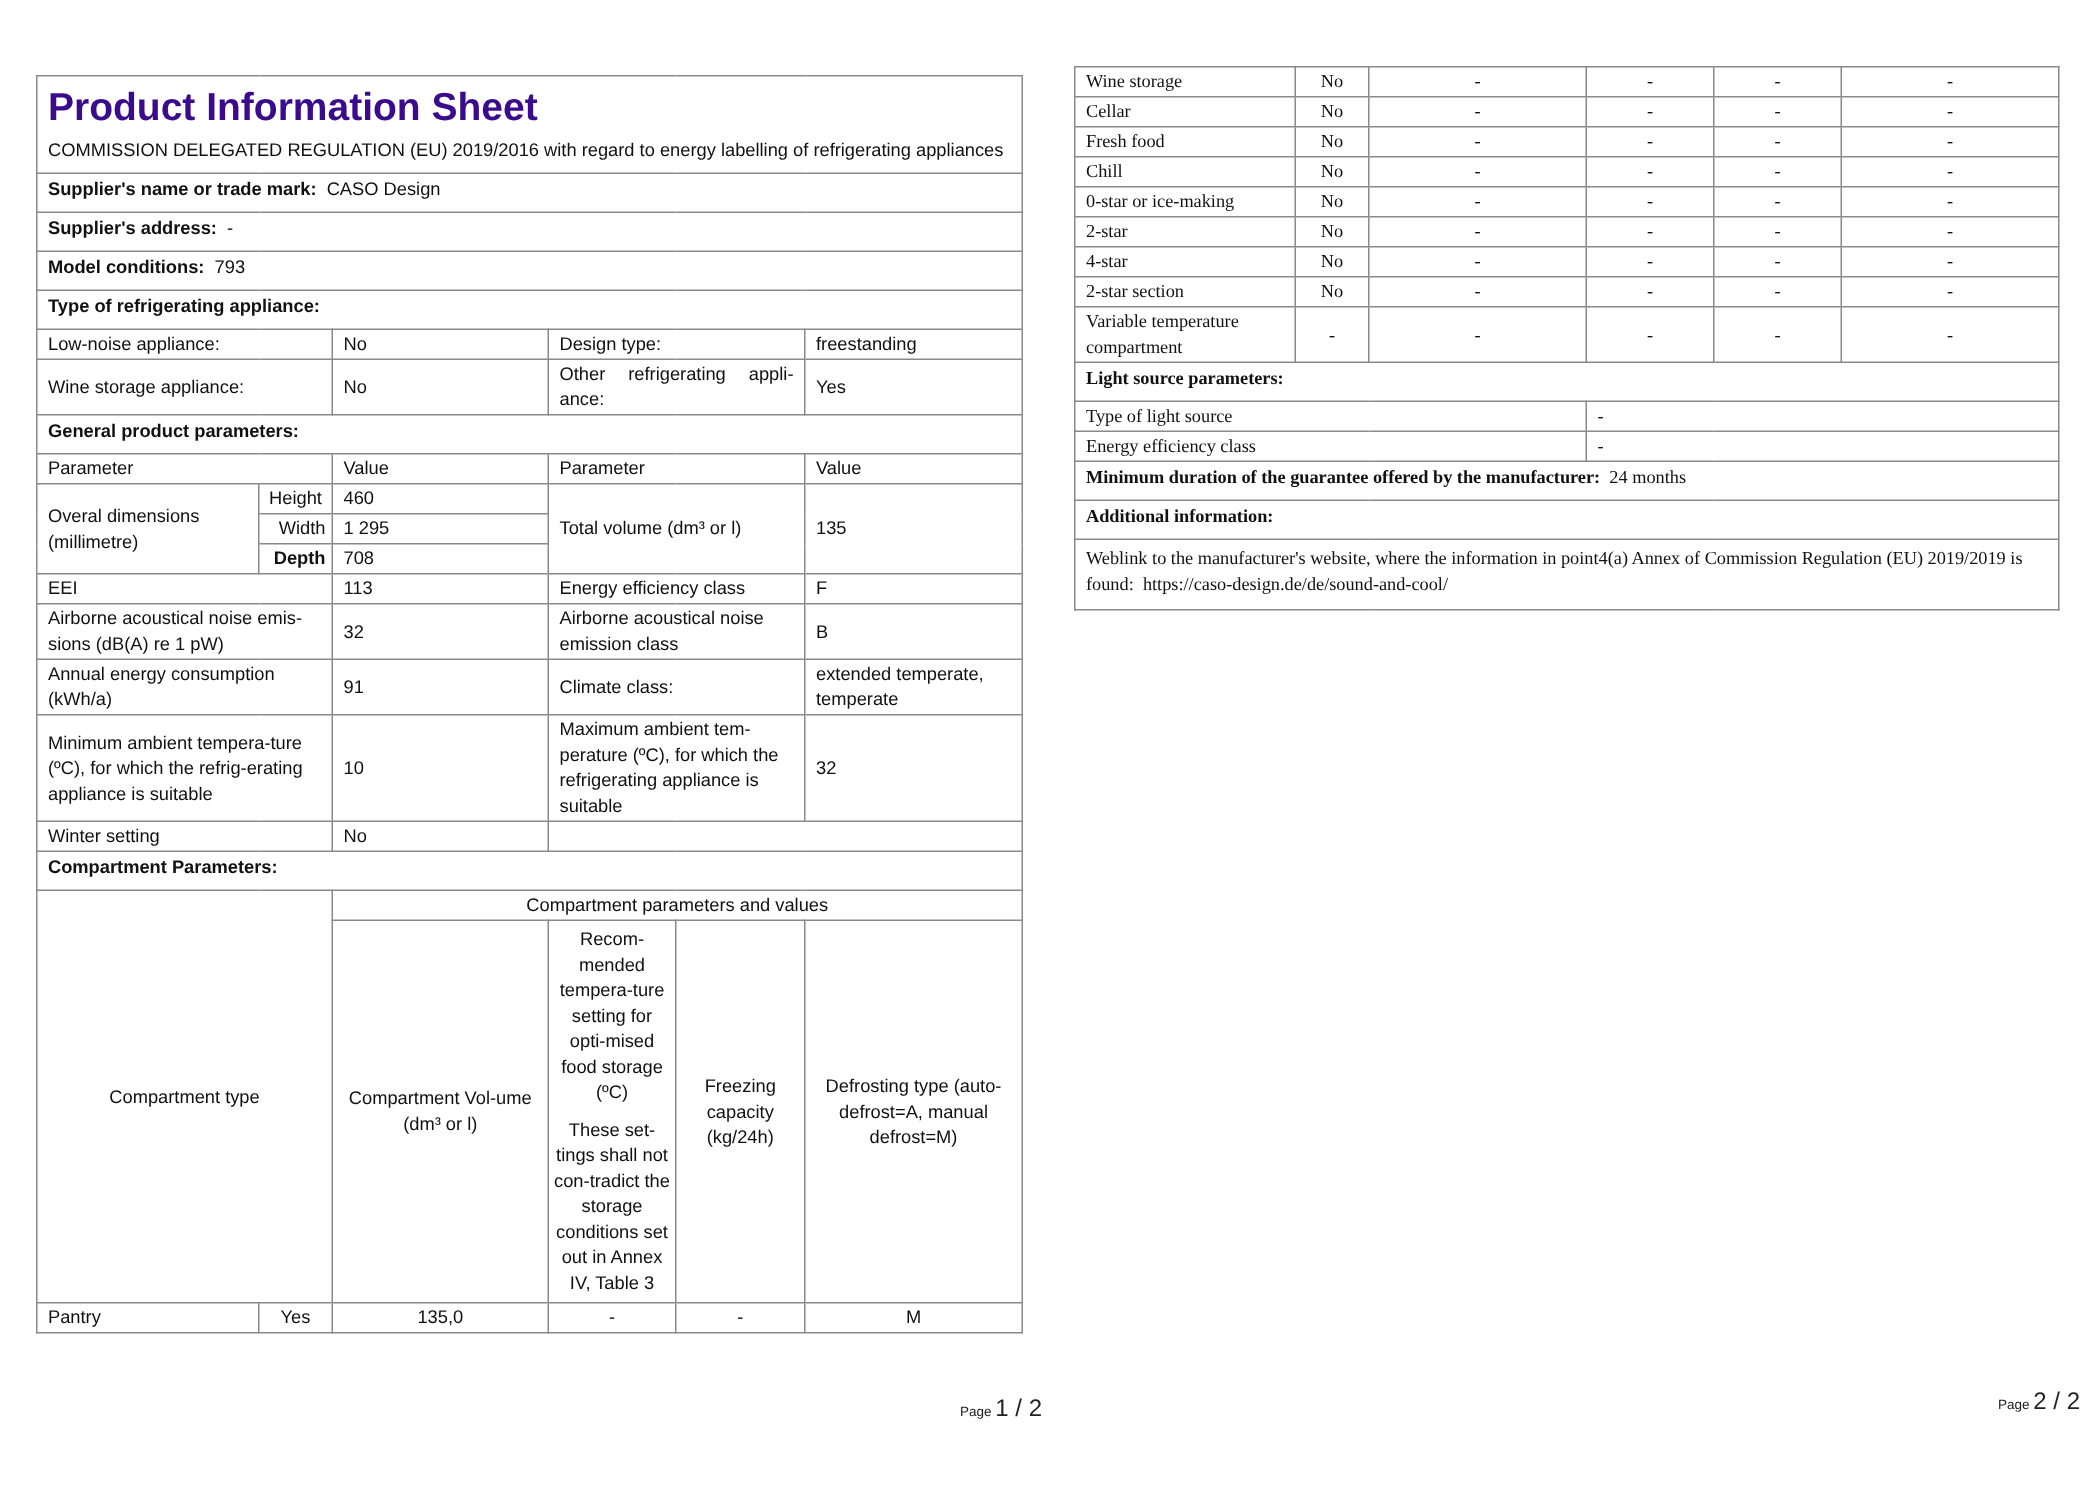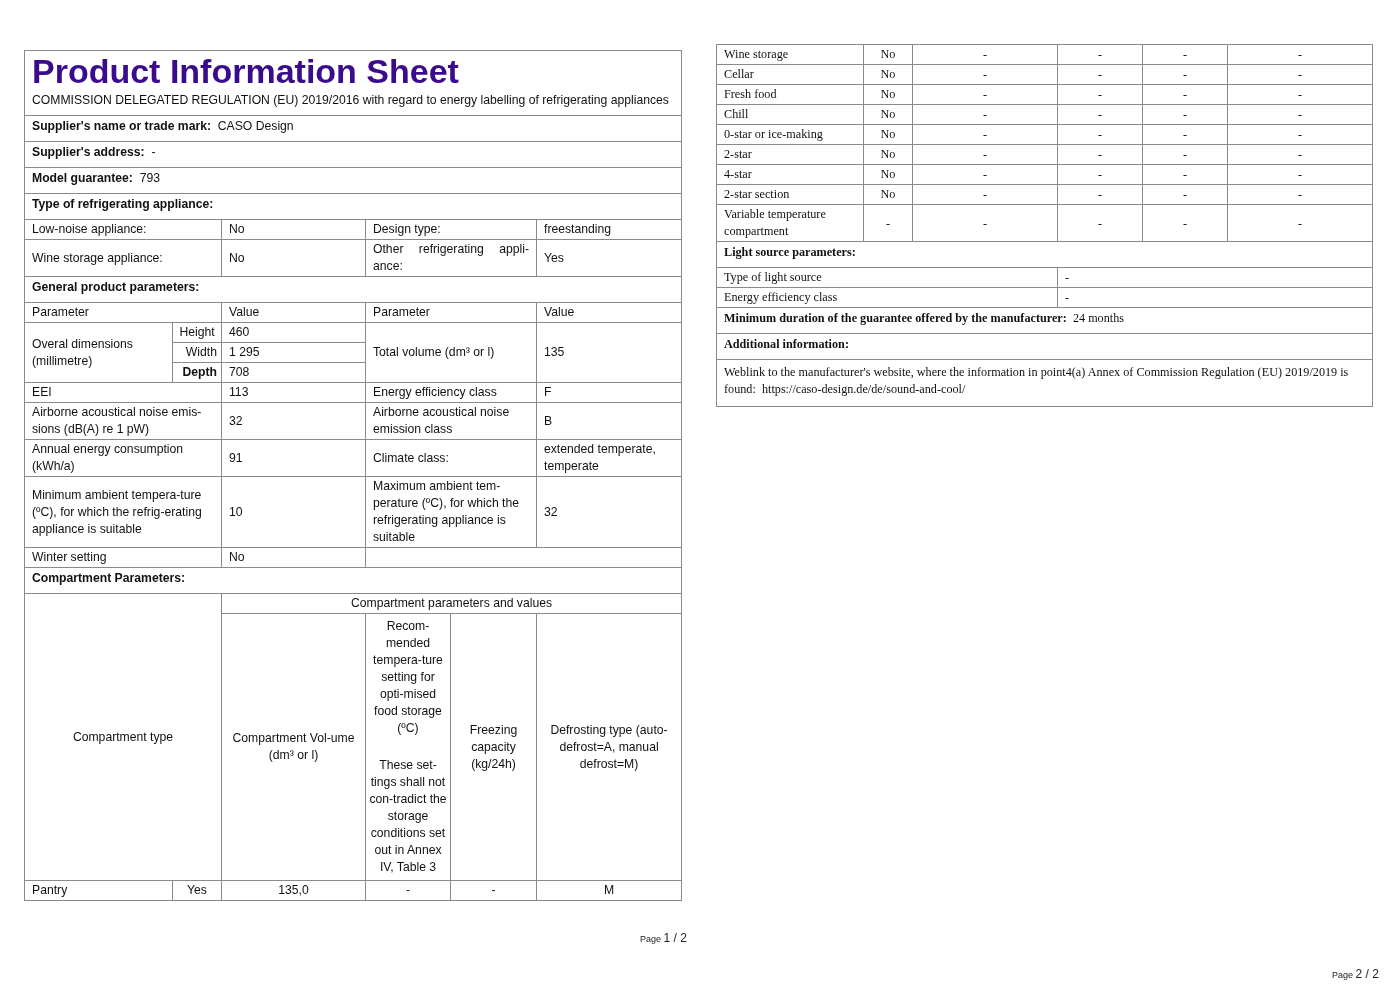--- a/index.html
+++ b/index.html
@@ -6,28 +6,28 @@
   body { width: 1400px; height: 990px; position: relative; overflow: hidden;
          font-family: "Liberation Sans", "DejaVu Sans", sans-serif; color: #111; }
   .page { position: absolute; }
   #page1 { left: 24px; top: 50px; width: 657px; }
   #page2 { left: 716px; top: 44px; width: 656px; font-family: Liberation Serif, serif; }
   table { border-collapse: collapse; width: 100%; table-layout: fixed; }
   td { border: 1px solid #8a8a8a; font-size: 12.2px; line-height: 17px;
        padding: 1px 7px; vertical-align: middle; text-align: left; }
   td.c { text-align: center; padding: 1px 3px; }
   td.b { font-weight: bold; }
-  .title { font-size: 34px; font-weight: bold; color: #3a0b8c; line-height: 34px;
+  .title { font-size: 26px; font-weight: bold; color: #3a0b8c; line-height: 34px;
            padding-top: 2px; display: block; }
   .reg { display: block; margin-top: 4px; }
   .lbl { font-weight: bold; }
   td.hdr { height: 22px; padding-top: 2px; vertical-align: top; }
   td.just { text-align: justify; }
   .pagenum { position: absolute; font-size: 9px; color: #222; }
-  .pagenum b { font-weight: normal; font-size: 12px; }
+  .pagenum b { font-weight: normal; font-size: 16px; }
 </style>
 </head>
 <body>
 
 <div class="page" id="page1">
   <table>
     <colgroup>
       <col style="width:148px">
         <col style="width:49px">
         <col style="width:144px">
@@ -49,21 +49,21 @@
       </td>
     </tr>
     <tr>
       <td colspan="6" class="hdr">
         <span class="lbl">Supplier's address:</span>&nbsp;
         <span>-</span>
       </td>
     </tr>
     <tr>
       <td colspan="6" class="hdr">
-        <span class="lbl">Model guarantee:</span>&nbsp;
+        <span class="lbl">Model conditions:</span>&nbsp;
         <span>793</span>
       </td>
     </tr>
     <tr>
       <td colspan="6" class="b hdr">Type of refrigerating appliance:</td>
     </tr>
     <tr>
       <td colspan="2">Low-noise appliance:</td>
       <td>No</td>
       <td colspan="2">Design type:</td>
@@ -132,21 +132,21 @@
       <td colspan="6" class="b hdr">Compartment Parameters:</td>
     </tr>
     <tr>
       <td colspan="2" rowspan="2" class="c">Compartment type</td>
       <td colspan="4" class="c">Compartment parameters and values</td>
     </tr>
     <tr>
       <td class="c">Compartment Vol-ume (dm³ or l)</td>
       <td class="c" style="padding:4px 2px;">
         <div>Recom-mended tempera-ture setting for opti-mised food storage (ºC)</div>
-        <div style="margin-top:20px;">These set-tings shall not con-tradict the storage conditions set out in Annex IV, Table 3</div>
+        <div style="margin-top:8px;">These set-tings shall not con-tradict the storage conditions set out in Annex IV, Table 3</div>
       </td>
       <td class="c">Freezing capacity (kg/24h)</td>
       <td class="c">Defrosting type (auto-defrost=A, manual defrost=M)</td>
     </tr>
     <tr>
       <td>Pantry</td>
       <td class="c">Yes</td>
       <td class="c">135,0</td>
       <td class="c">-</td>
       <td class="c">-</td>
@@ -266,15 +266,15 @@
     </tr>
     <tr>
       <td colspan="6" style="padding:4px 7px 8px 7px;">
         <span>Weblink to the manufacturer's website, where the information in point4(a) Annex of Commission Regulation (EU) 2019/2019 is found:</span>&nbsp;
         <span>https://caso-design.de/de/sound-and-cool/</span>
       </td>
     </tr>
   </tbody>
     </table>
 </div>
-<div class="pagenum" style="left:1332px; top:926px;margin-top:41px;">
+<div class="pagenum" style="left:1332px; top:926px;">
   <span>Page</span> <b>2 / 2</b>
 </div>
 
 </body></html>

